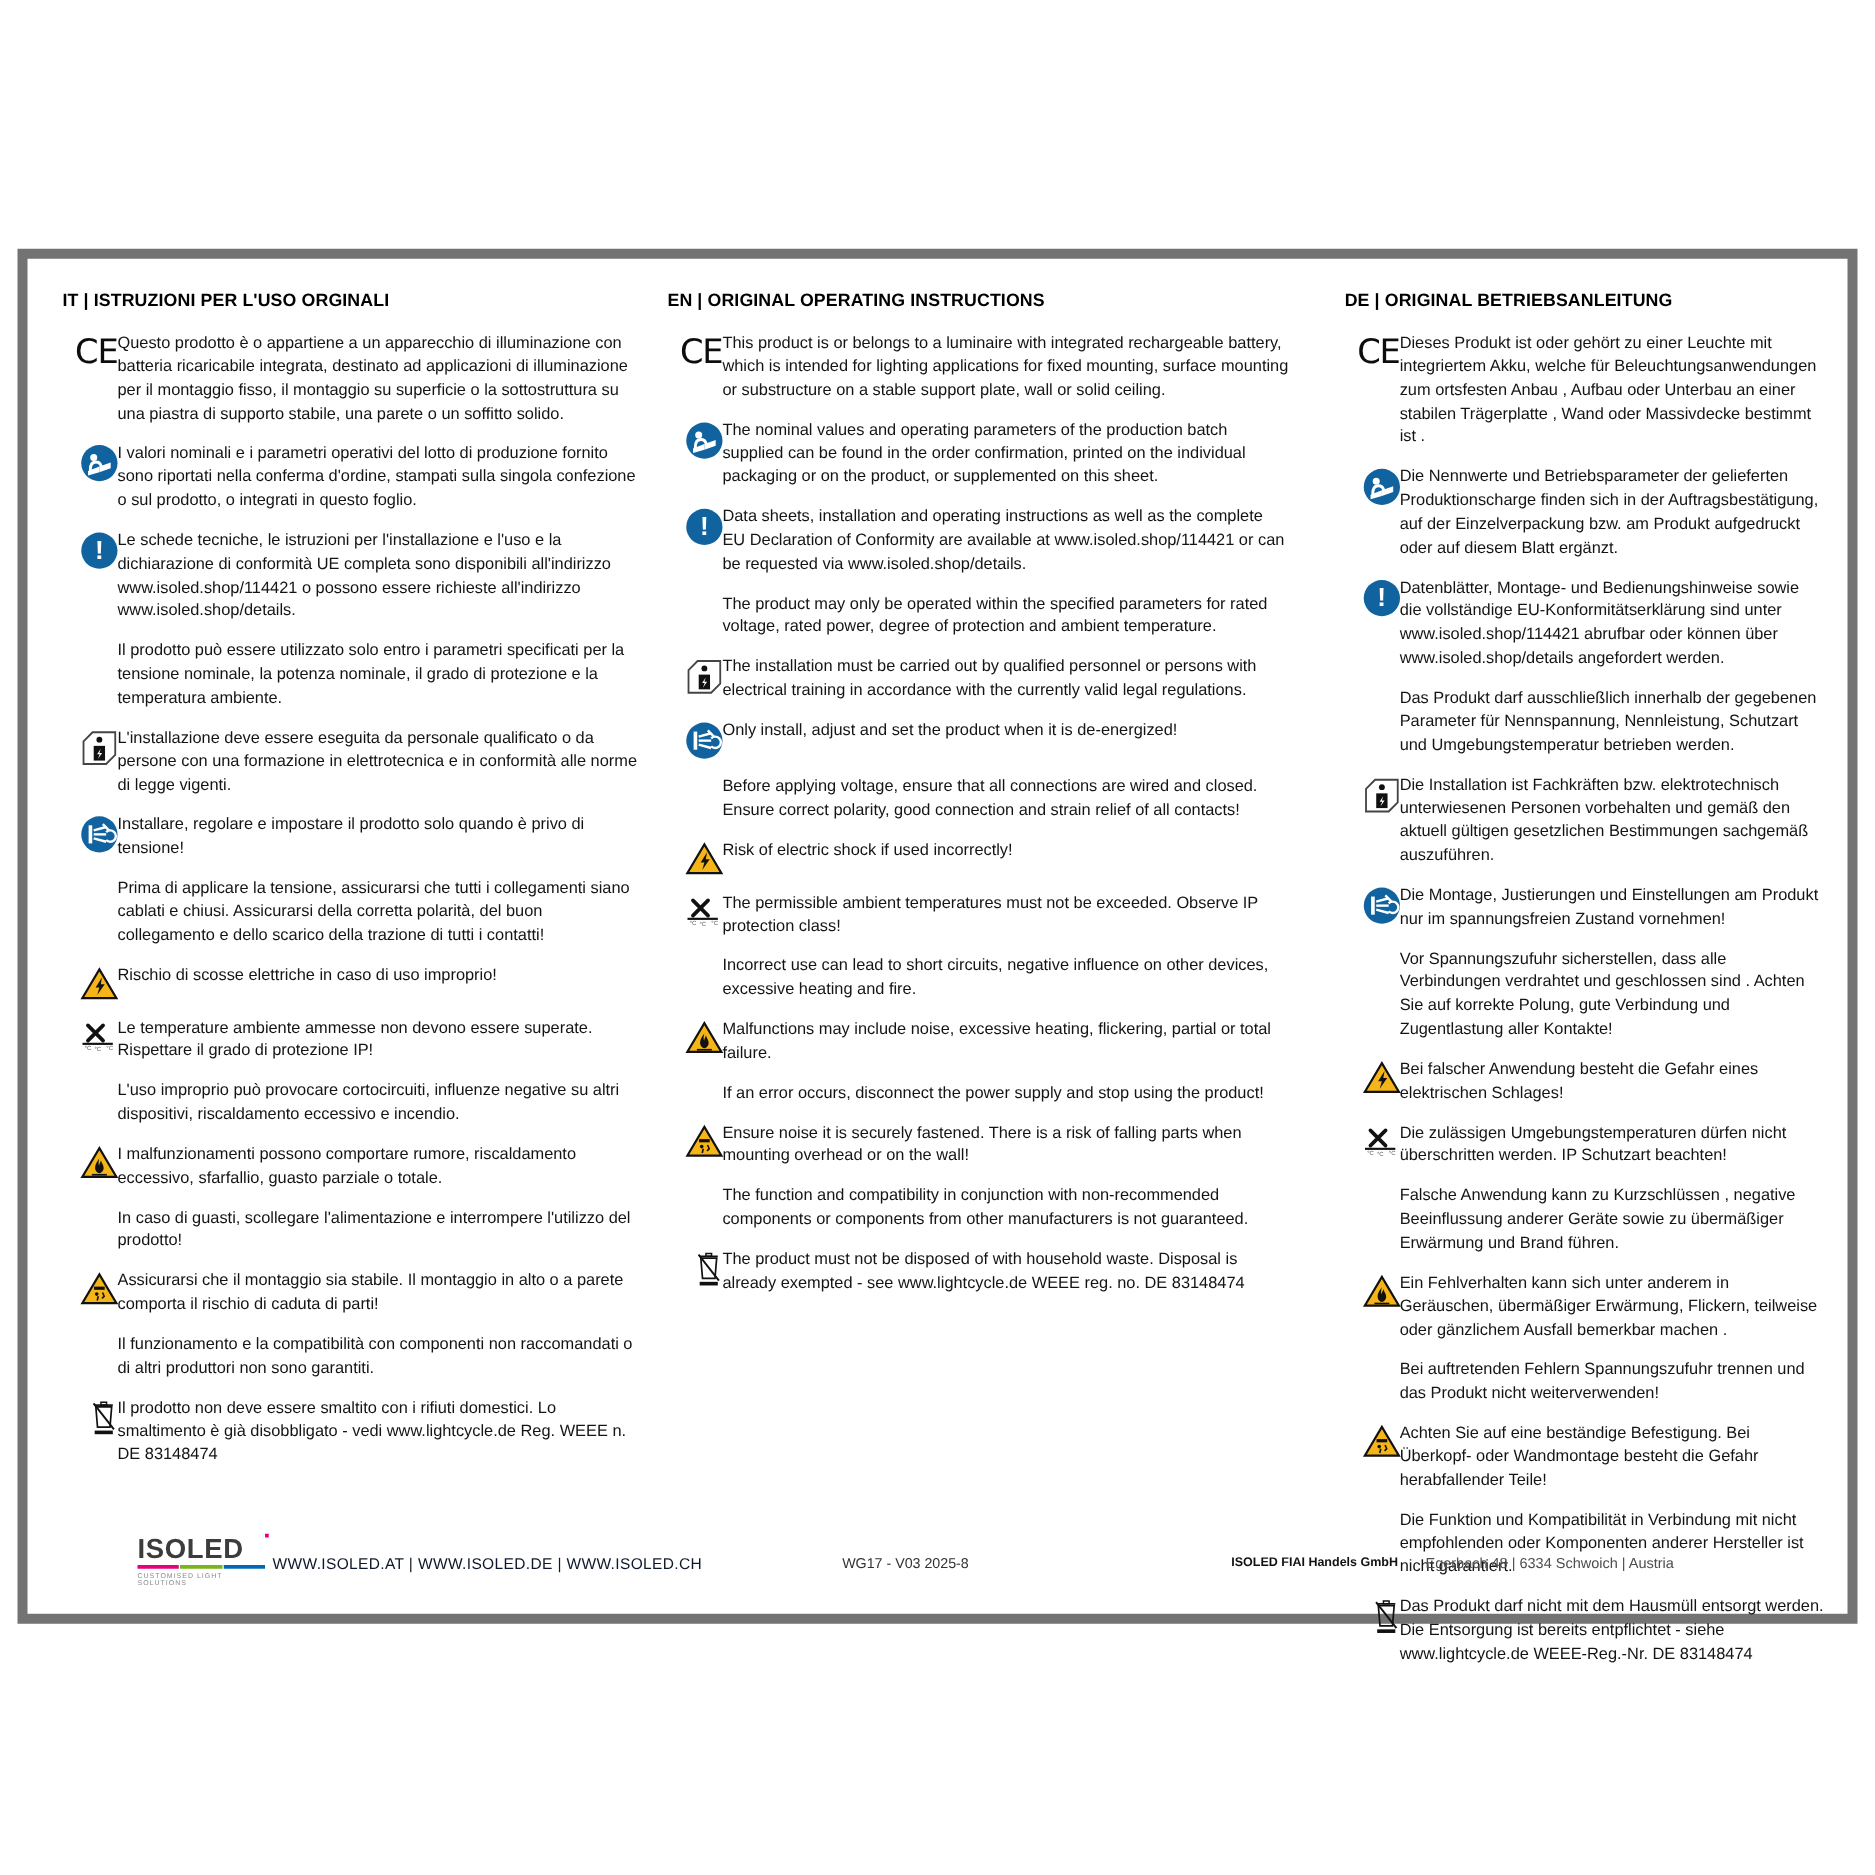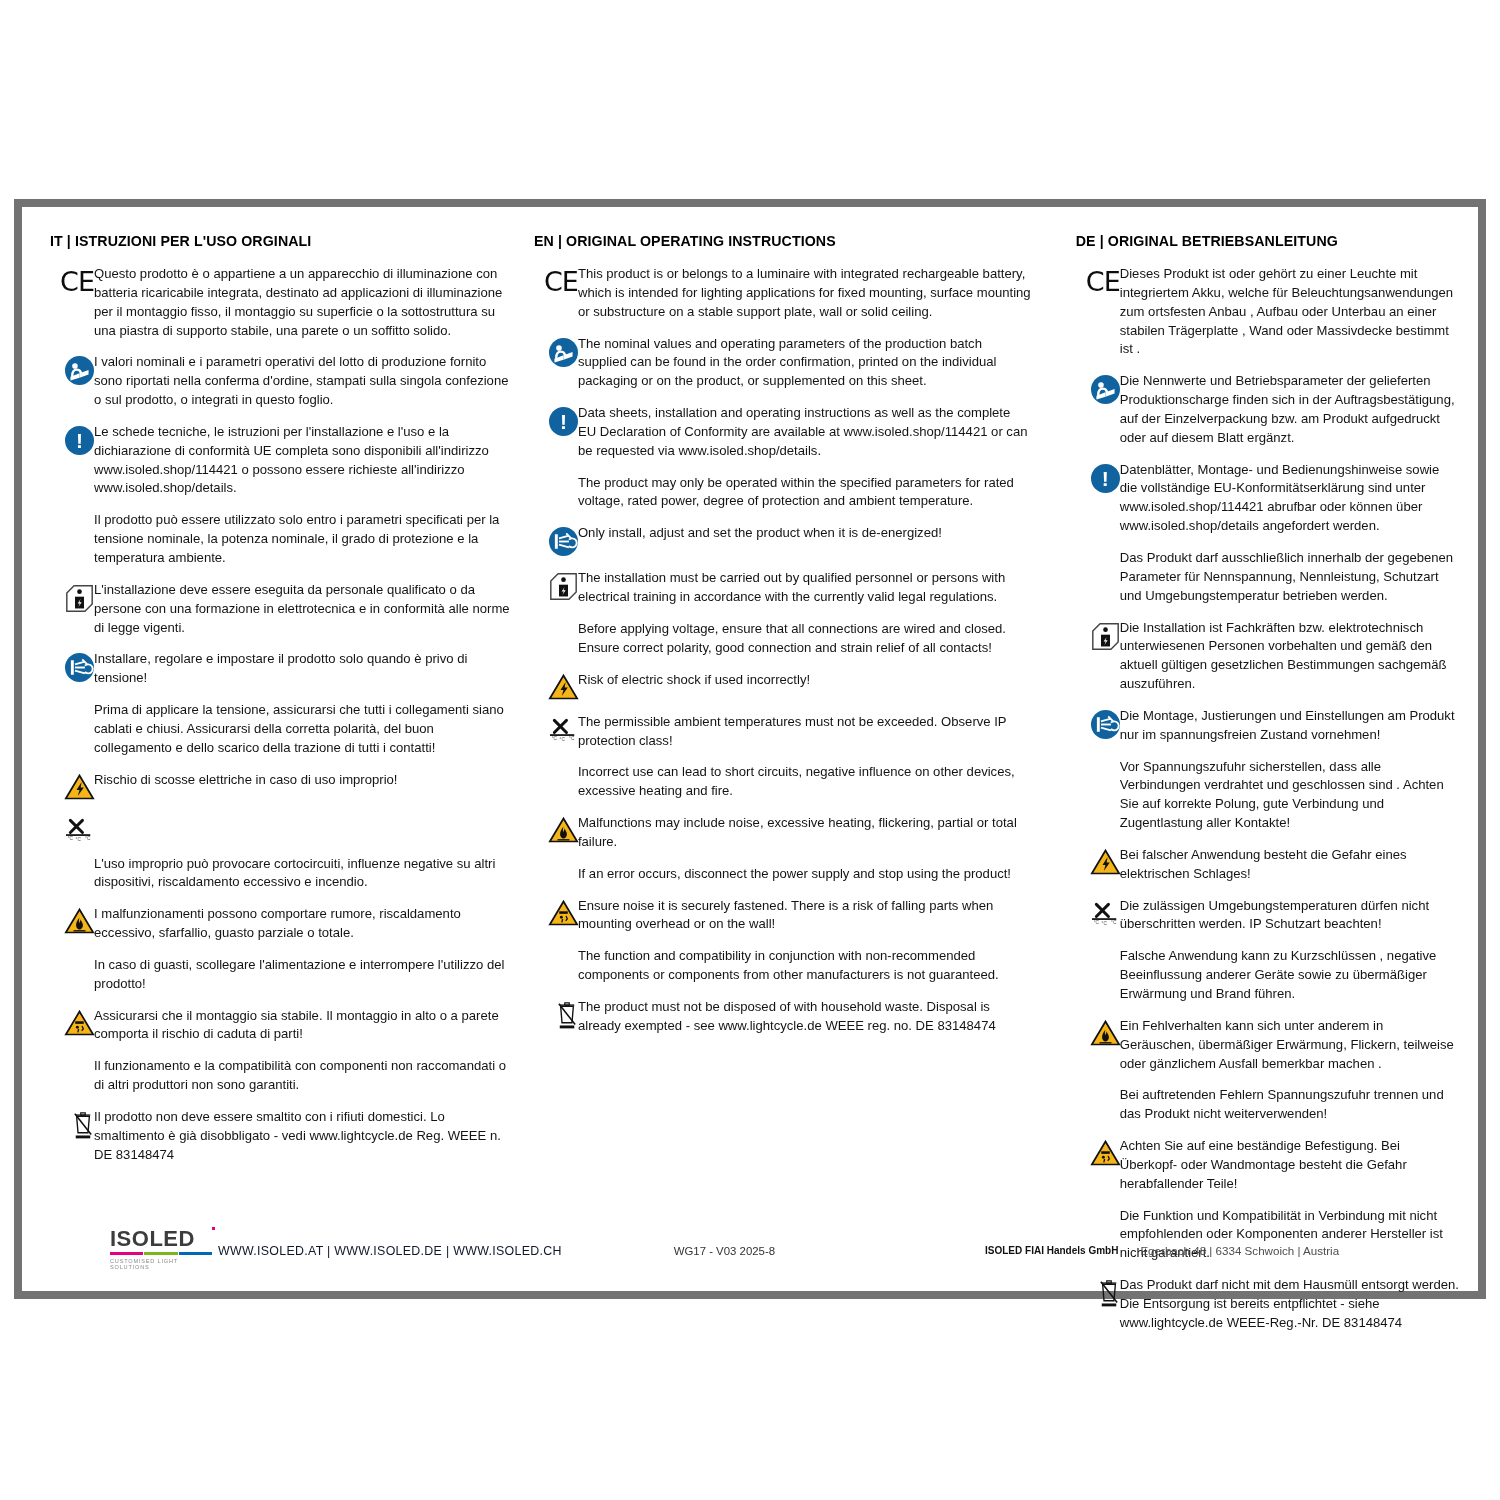--- a/index.html
+++ b/index.html
@@ -140,20 +140,21 @@
                 <span class="ico">
                   <svg width="30" height="26" viewBox="0 0 34 30">
                     <path d="M7 5 L21 19 M21 5 L7 19" stroke="#111" stroke-width="3.4" stroke-linecap="round"></path>
                     <path d="M2 22 L30 22" stroke="#111" stroke-width="2"></path>
                     <text x="4" y="28" font-size="5.5" fill="#555" font-family="Liberation Sans, sans-serif">°C</text>
                     <text x="13" y="29" font-size="5.5" fill="#555" font-family="Liberation Sans, sans-serif">°C</text>
                     <text x="24" y="28" font-size="5.5" fill="#555" font-family="Liberation Sans, sans-serif">°C</text>
                   </svg>
                 </span>
               </div>
+              <div class="txt">Le temperature ambiente ammesse non devono essere superate. Rispettare il grado di protezione IP!</div>
             </div>
           <div class="row noicon">
               <div class="icon-cell"></div>
               <div class="txt">L'uso improprio può provocare cortocircuiti, influenze negative su altri dispositivi, riscaldamento eccessivo e incendio.</div>
             </div>
           <div class="row">
               <div class="icon-cell">
                 <span class="ico">
                   <svg width="29" height="26" viewBox="0 0 34 30">
                     <path d="M17 1.5 L33 28.5 L1 28.5 Z" fill="#f5b418" stroke="#111" stroke-width="2"></path>
@@ -230,49 +231,49 @@
               <div class="icon-cell">
                 <span class="blue-circle ico">
                   <span class="excl">!</span>
                 </span>
               </div>
               <div class="txt">Data sheets, installation and operating instructions as well as the complete EU Declaration of Conformity are available at www.isoled.shop/114421 or can be requested via www.isoled.shop/details.</div>
             </div>
           <div class="row noicon">
               <div class="icon-cell"></div>
               <div class="txt">The product may only be operated within the specified parameters for rated voltage, rated power, degree of protection and ambient temperature.</div>
+            </div>
+          <div class="row">
+              <div class="icon-cell">
+                <span class="ico">
+                  <svg width="29" height="29" viewBox="0 0 32 32">
+                    <path d="M2 10 L10 2 L30 2 L30 22 L22 30 L2 30 Z" fill="none" stroke="#444" stroke-width="1.6"></path>
+                    <circle cx="16" cy="8.5" r="2.6" fill="#111"></circle>
+                    <path d="M11 14 L21 14 L21 27 L11 27 Z" fill="#111"></path>
+                    <path d="M17.2 16.5 L14 21.5 L16.3 21.5 L14.7 25.5 L18.4 20.2 L16 20.2 Z" fill="#fff"></path>
+                  </svg>
+                </span>
+              </div>
+              <div class="txt">The installation must be carried out by qualified personnel or persons with electrical training in accordance with the currently valid legal regulations.</div>
             </div>
           <div class="row">
               <div class="icon-cell">
                 <span class="ico">
                   <svg width="29" height="29" viewBox="0 0 32 32">
                     <circle cx="16" cy="16" r="16" fill="#10639e"></circle>
                     <rect x="6.5" y="8" width="3.2" height="16" fill="#fff"></rect>
                     <path d="M11 12.5 L22 9.5" stroke="#fff" stroke-width="2.1"></path>
                     <path d="M11 16 L22 16" stroke="#fff" stroke-width="2.1"></path>
                     <path d="M11 19.5 L22 22.5" stroke="#fff" stroke-width="2.1"></path>
                     <path d="M19 7 L24.5 12.5" stroke="#fff" stroke-width="2.1"></path>
                     <path d="M22 14 A5 5 0 1 1 22 21" stroke="#fff" stroke-width="2.1" fill="none"></path>
                   </svg>
                 </span>
               </div>
               <div class="txt">Only install, adjust and set the product when it is de-energized!</div>
-            </div>
-          <div class="row">
-              <div class="icon-cell">
-                <span class="ico">
-                  <svg width="29" height="29" viewBox="0 0 32 32">
-                    <path d="M2 10 L10 2 L30 2 L30 22 L22 30 L2 30 Z" fill="none" stroke="#444" stroke-width="1.6"></path>
-                    <circle cx="16" cy="8.5" r="2.6" fill="#111"></circle>
-                    <path d="M11 14 L21 14 L21 27 L11 27 Z" fill="#111"></path>
-                    <path d="M17.2 16.5 L14 21.5 L16.3 21.5 L14.7 25.5 L18.4 20.2 L16 20.2 Z" fill="#fff"></path>
-                  </svg>
-                </span>
-              </div>
-              <div class="txt">The installation must be carried out by qualified personnel or persons with electrical training in accordance with the currently valid legal regulations.</div>
             </div>
           <div class="row noicon">
               <div class="icon-cell"></div>
               <div class="txt">Before applying voltage, ensure that all connections are wired and closed. Ensure correct polarity, good connection and strain relief of all contacts!</div>
             </div>
           <div class="row">
               <div class="icon-cell">
                 <span class="ico">
                   <svg width="29" height="26" viewBox="0 0 34 30">
                     <path d="M17 1.5 L33 28.5 L1 28.5 Z" fill="#f5b418" stroke="#111" stroke-width="2"></path>

